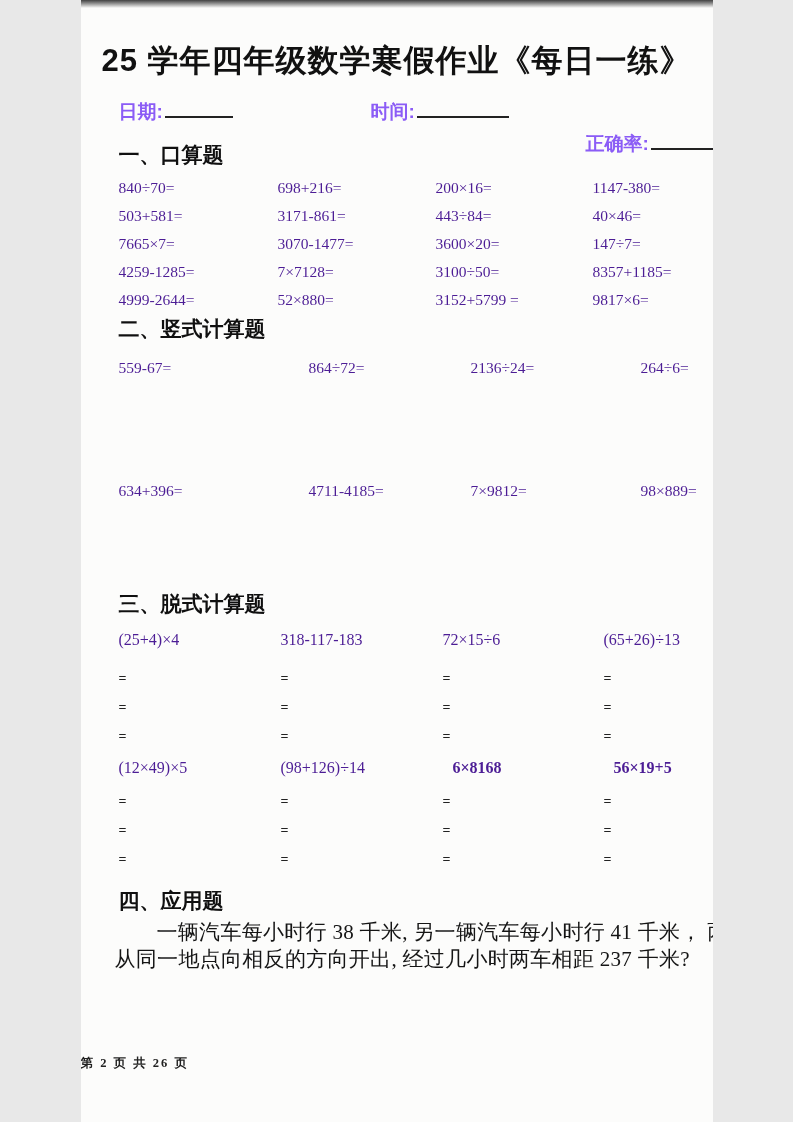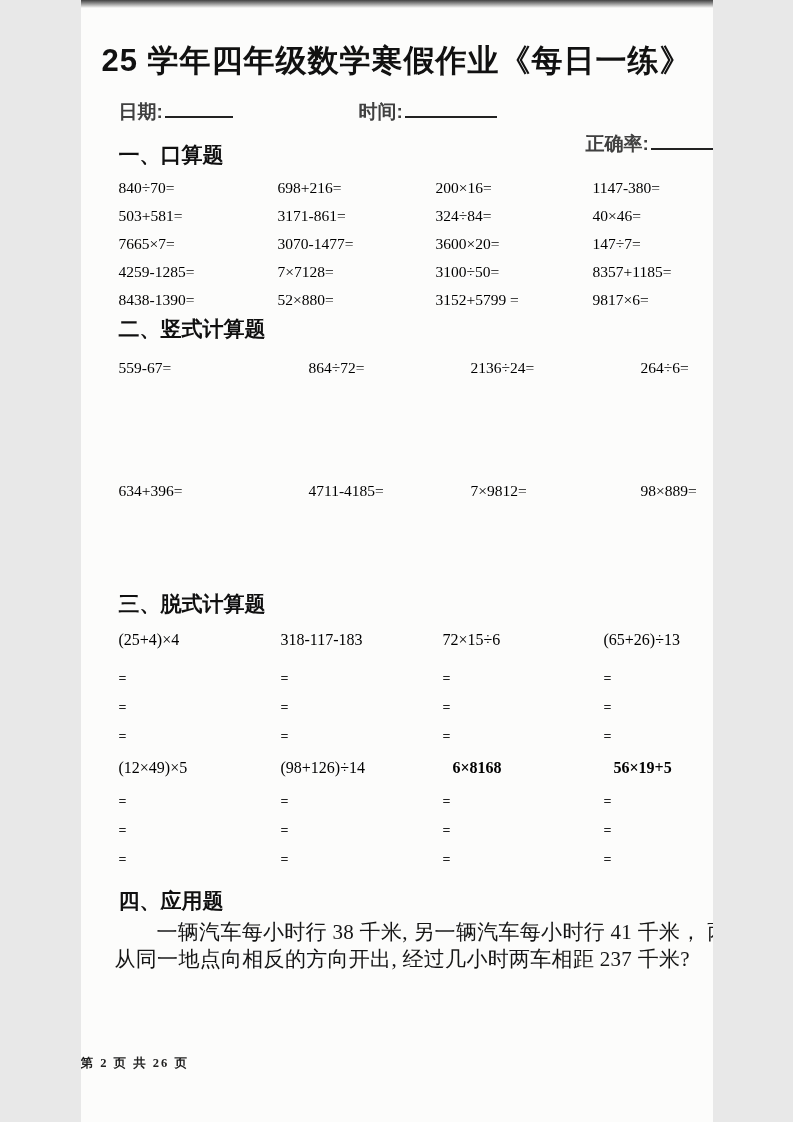--- a/index.html
+++ b/index.html
@@ -18,42 +18,42 @@
   }
   .title{
     position:absolute;top:40px;left:0;right:0;margin:0;
     text-align:center;
     font-family:"Liberation Sans","DejaVu Sans",sans-serif;
     font-weight:bold;font-size:31px;letter-spacing:1px;
     color:#111;
   }
   .fields{position:absolute;top:99px;left:0;right:0;height:26px;
     font-family:"Liberation Sans","DejaVu Sans",sans-serif;
-    font-weight:bold;font-size:19px;color:#404040;}
+    font-weight:bold;font-size:19px;color:#8b5cf6;}
   .field{position:absolute;white-space:nowrap;}
   .f-date{left:38px;}
-  .f-time{left:248px;padding-left:30px;}
+  .f-time{left:260px;padding-left:30px;}
   .f-acc{left:505px;margin-top:32px;}
   .blank{display:inline-block;border-bottom:2px solid #222;height:16px;vertical-align:baseline;margin-left:2px;}
   .b-date{width:68px;}
   .b-time{width:92px;}
   .b-acc{width:128px;}
 
   .sec-h{
     position:absolute;left:38px;margin:0;
     font-family:"Liberation Sans","DejaVu Sans",sans-serif;
     font-weight:bold;font-size:21px;color:#101010;white-space:nowrap;
   }
   .h-oral{top:141px;}
   .h-vert{top:315px;}
   .h-off{top:590px;}
   .h-word{top:887px;}
 
   .row{position:absolute;left:0;right:0;height:22px;}
-  .cell{position:absolute;white-space:nowrap;font-size:15.5px;color:#000000;}
+  .cell{position:absolute;white-space:nowrap;font-size:15.5px;color:#4c1d95;}
 
   
   .oral .c0{left:38px}.oral .c1{left:197px}.oral .c2{left:355px}.oral .c3{left:512px}
   .r-o0{top:179px}.r-o1{top:207px}.r-o2{top:235px}.r-o3{top:263px}.r-o4{top:291px}
 
   
   .vert .c0{left:38px}.vert .c1{left:228px}.vert .c2{left:390px}.vert .c3{left:560px}
   .r-v0{top:359px}.r-v1{top:482px}
 
   
@@ -95,37 +95,37 @@
 
   <div class="row oral r-o0">
     <span class="cell c0">840÷70=</span>
     <span class="cell c1">698+216=</span>
     <span class="cell c2">200×16=</span>
     <span class="cell c3">1147-380=</span>
   </div>
   <div class="row oral r-o1">
     <span class="cell c0">503+581=</span>
     <span class="cell c1">3171-861=</span>
-    <span class="cell c2">324÷84=</span>
+    <span class="cell c2">443÷84=</span>
     <span class="cell c3">40×46=</span>
   </div>
   <div class="row oral r-o2">
     <span class="cell c0">7665×7=</span>
     <span class="cell c1">3070-1477=</span>
     <span class="cell c2">3600×20=</span>
     <span class="cell c3">147÷7=</span>
   </div>
   <div class="row oral r-o3">
     <span class="cell c0">4259-1285=</span>
     <span class="cell c1">7×7128=</span>
     <span class="cell c2">3100÷50=</span>
     <span class="cell c3">8357+1185=</span>
   </div>
   <div class="row oral r-o4">
-    <span class="cell c0">8438-1390=</span>
+    <span class="cell c0">4999-2644=</span>
     <span class="cell c1">52×880=</span>
     <span class="cell c2">3152+5799 =</span>
     <span class="cell c3">9817×6=</span>
   </div>
 
   <h2 class="sec-h h-vert">二、竖式计算题</h2>
 
   <div class="row vert r-v0">
     <span class="cell c0">559-67=</span>
     <span class="cell c1">864÷72=</span>

